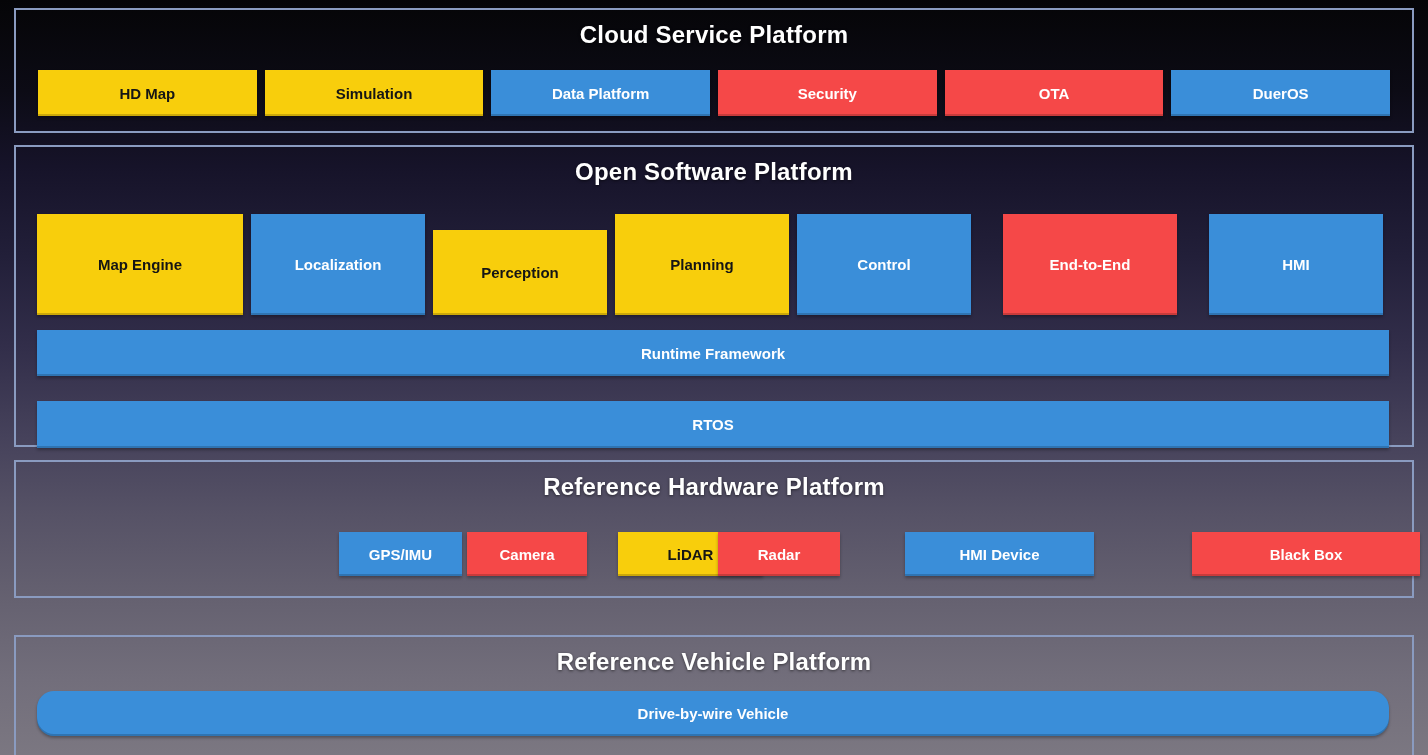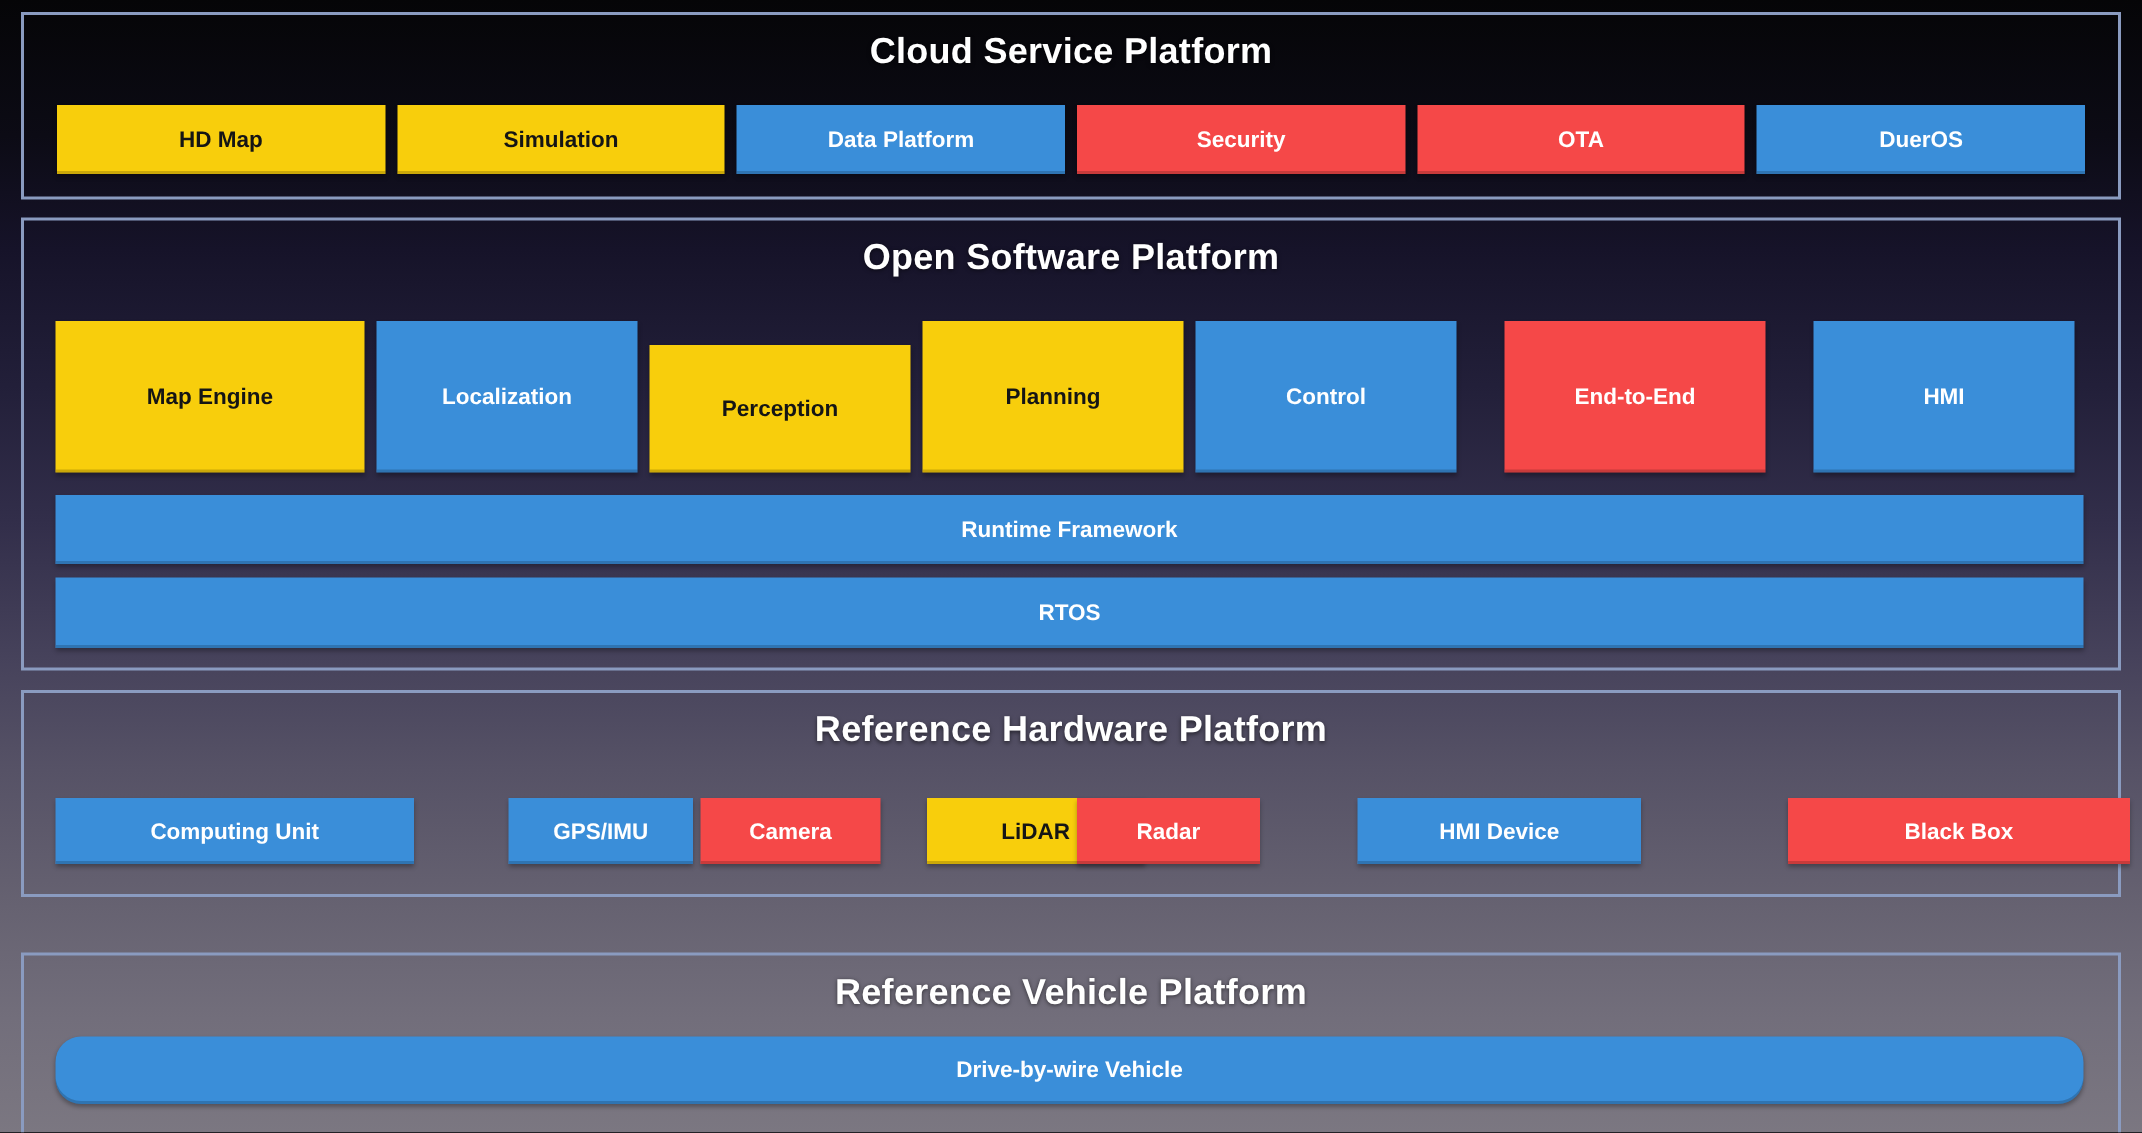--- a/index.html
+++ b/index.html
@@ -132,26 +132,25 @@
     <div class="row-software">
       <div class="box wide g8" style="background: rgb(248, 206, 12); color: rgb(21, 21, 21);">Map Engine</div>
       <div class="box g8" style="background: rgb(58, 142, 217); color: rgb(255, 255, 255);">Localization</div>
       <div class="box g8" style="background: rgb(248, 206, 12); color: rgb(21, 21, 21); margin-top: 16px;">Perception</div>
       <div class="box g8" style="background: rgb(248, 206, 12); color: rgb(21, 21, 21);">Planning</div>
       <div class="box g32" style="background: rgb(58, 142, 217); color: rgb(255, 255, 255);">Control</div>
       <div class="box g32" style="background: rgb(245, 72, 72); color: rgb(255, 255, 255);">End-to-End</div>
       <div class="box" style="background: rgb(58, 142, 217); color: rgb(255, 255, 255);">HMI</div>
     </div>
     <div class="bar bar-runtime" style="background: rgb(58, 142, 217); color: rgb(255, 255, 255);">Runtime Framework</div>
-    <div class="bar bar-rtos" style="background: rgb(58, 142, 217); color: rgb(255, 255, 255);">RTOS</div>
+    <div class="bar bar-rtos" style="background: rgb(58, 142, 217); color: rgb(255, 255, 255); margin-top: 16px;">RTOS</div>
   </div>
 
   <div class="section section-3">
     <div class="section-title">Reference Hardware Platform</div>
-    <div class="box hw-box hw-computing" style="background: rgb(58, 142, 217); color: rgb(255, 255, 255);">Computing Unit</div>
     <div class="box hw-box hw-gps" style="background: rgb(58, 142, 217); color: rgb(255, 255, 255);">GPS/IMU</div>
     <div class="box hw-box hw-camera" style="background: rgb(245, 72, 72); color: rgb(255, 255, 255);">Camera</div>
     <div class="box hw-box hw-lidar" style="background: rgb(248, 206, 12); color: rgb(21, 21, 21);">LiDAR</div>
     <div class="box hw-box hw-radar" style="background: rgb(245, 72, 72); color: rgb(255, 255, 255);">Radar</div>
     <div class="box hw-box hw-hmi" style="background: rgb(58, 142, 217); color: rgb(255, 255, 255);">HMI Device</div>
     <div class="box hw-box hw-blackbox" style="background: rgb(245, 72, 72); color: rgb(255, 255, 255); margin-left: 36px;">Black Box</div>
   </div>
 
   <div class="section section-4">
     <div class="section-title">Reference Vehicle Platform</div>

